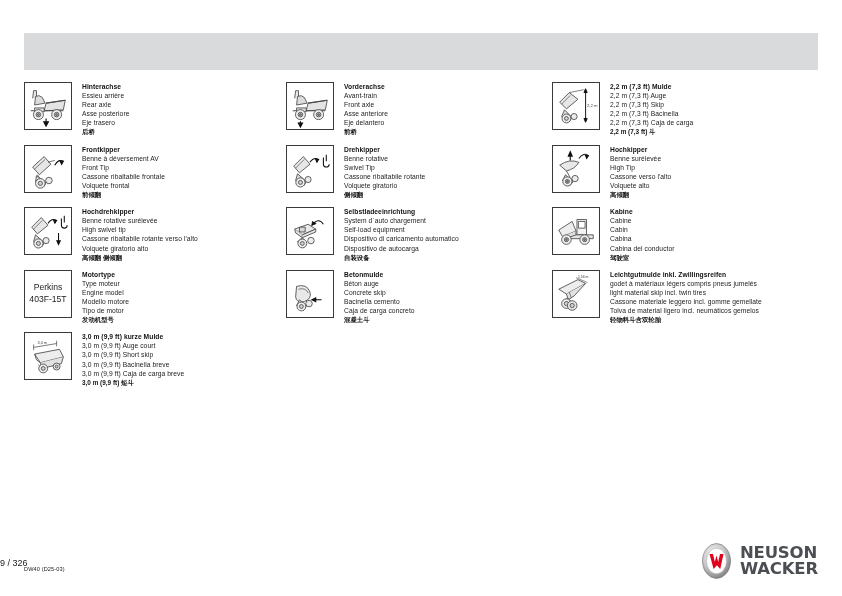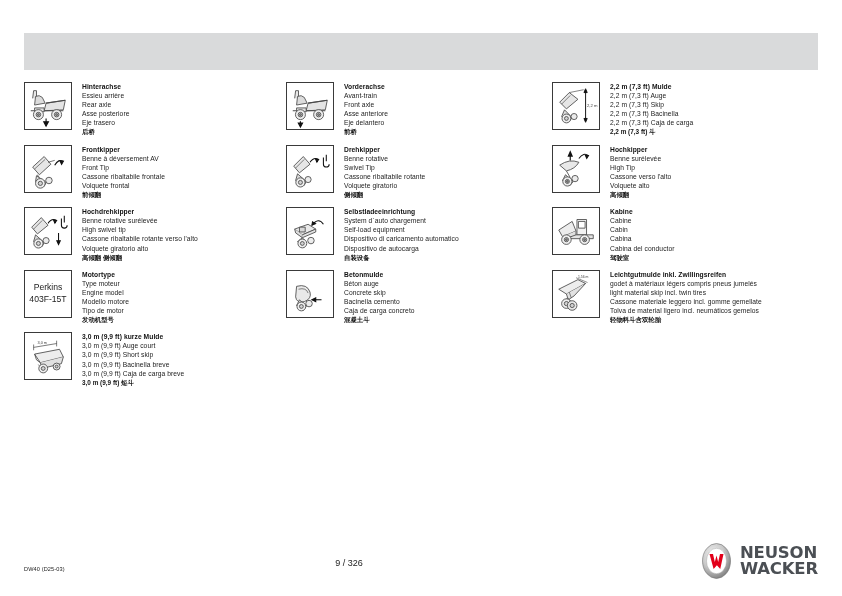--- a/index.html
+++ b/index.html
@@ -113,21 +113,20 @@
     top: 566px;
     font-size: 5.6px;
     color: #222;
     letter-spacing: 0.02em;
   }
   .footer-page {
     position: absolute;
     left: 0;
     top: 558px;
     width: 698px;
-    text-align: center;
     font-size: 9px;
     color: #222;
   }
   .logo {
     position: absolute;
     right: 24px;
     top: 543px;
     display: flex;
     align-items: center;
     gap: 9px;

